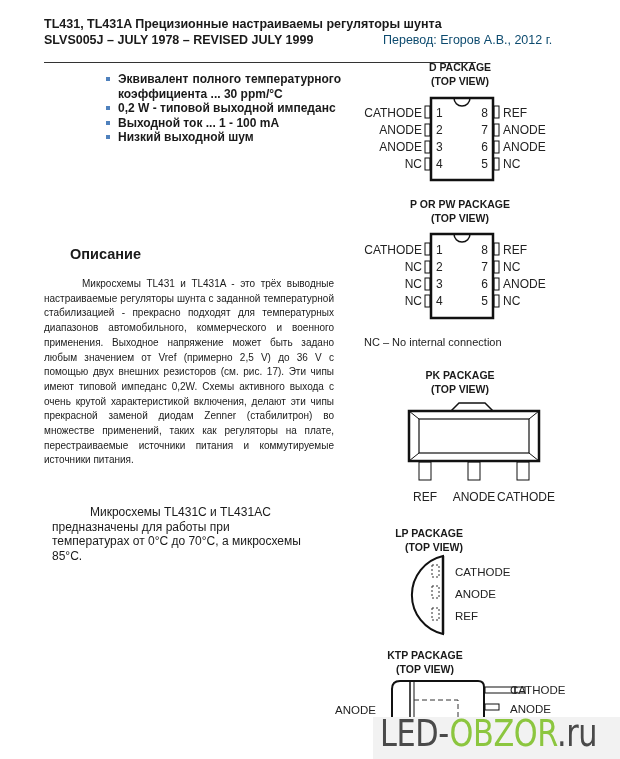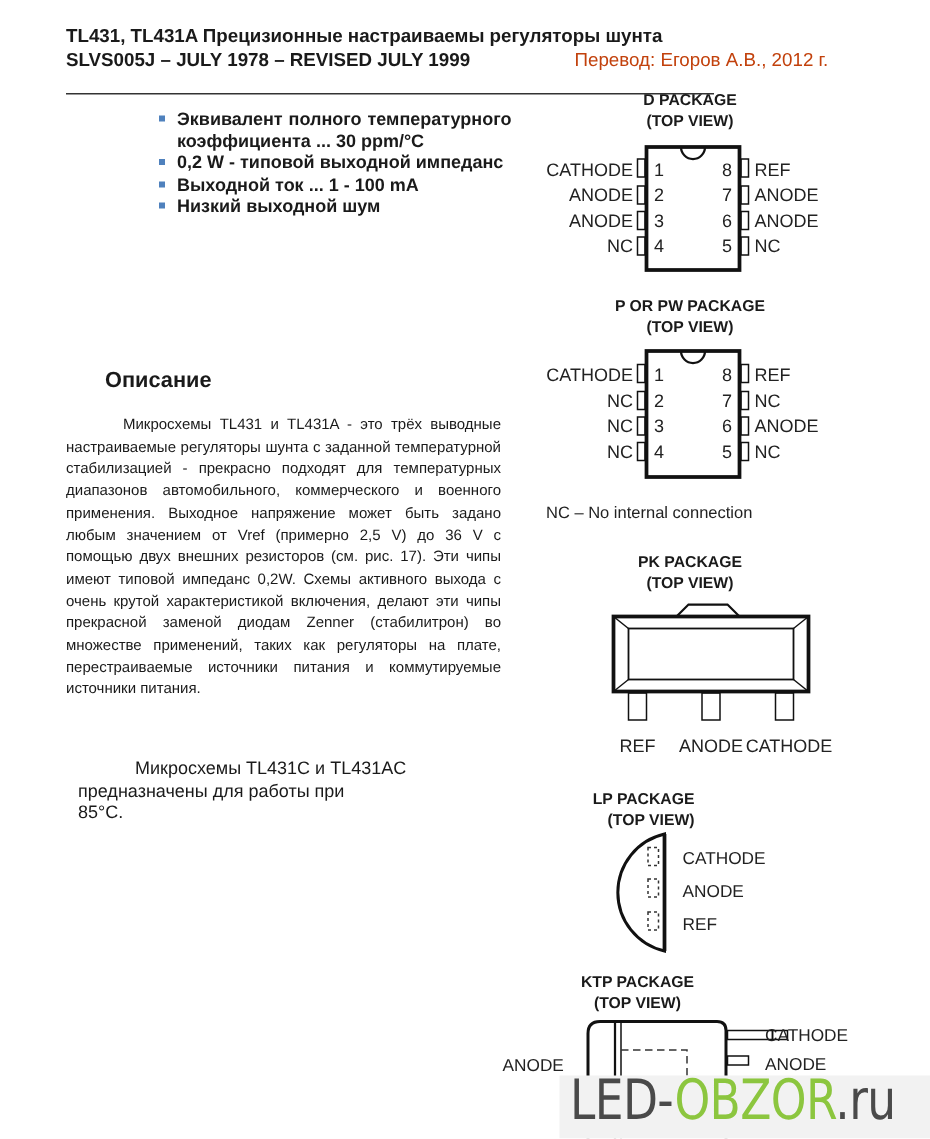--- a/index.html
+++ b/index.html
@@ -1,21 +1,21 @@
 <!DOCTYPE html>
 <html><head>
 <meta charset="utf-8">
 <style>
   html,body{margin:0;padding:0;}
   body{width:620px;height:759px;background:#fff;position:relative;overflow:hidden;
        font-family:"Liberation Sans",sans-serif;color:#1a1a1a;}
   .abs{position:absolute;}
   .hdr-title{left:44px;top:17px;font-weight:bold;font-size:12.5px;white-space:nowrap;}
   .hdr-sub{left:44px;top:33px;font-weight:bold;font-size:12.5px;white-space:nowrap;}
-  .hdr-trans{left:383px;top:33px;font-size:12.5px;white-space:nowrap;color:#c2410c;}
+  .hdr-trans{left:383px;top:33px;font-size:12.5px;white-space:nowrap;color:#0c4a6e;}
   .hdr-rule{left:44px;top:62px;width:432px;height:1px;background:#333;}
 
   ul.feat{position:absolute;left:103px;top:72px;width:238px;margin:0;padding:0;list-style:none;
           font-weight:bold;font-size:12px;line-height:14.5px;}
   ul.feat li{position:relative;padding-left:15px;text-align:justify;text-align-last:left;}
   ul.feat li::before{content:"";position:absolute;left:3px;top:5px;width:4px;height:4px;background:#4f81bd;}
   ul.feat li.j1{text-align-last:auto;}
 
   .desc-h{left:52px;top:246px;font-weight:bold;font-size:14.5px;margin-left:18px;}
   .desc{left:44px;top:277px;width:290px;font-size:10px;line-height:14.7px;text-align:justify;}
@@ -49,20 +49,21 @@
   <li>Низкий выходной шум</li>
 </ul>
 
 <div class="abs desc-h">Описание</div>
 <div class="abs desc">
   <p class="ind">Микросхемы TL431 и TL431A - это трёх выводные настраиваемые регуляторы шунта с заданной температурной стабилизацией - прекрасно подходят для температурных диапазонов автомобильного, коммерческого и военного применения. Выходное напряжение может быть задано любым значением от Vref (примерно 2,5 V) до 36 V с помощью двух внешних резисторов (см. рис. 17). Эти чипы имеют типовой импеданс 0,2W. Схемы активного выхода с очень крутой характеристикой включения, делают эти чипы прекрасной заменой диодам Zenner (стабилитрон) во множестве применений, таких как регуляторы на плате, перестраиваемые источники питания и коммутируемые источники питания.</p>
 </div>
 <div class="abs desc2">
   <p class="ind" style="text-indent:38px;">Микросхемы TL431C и TL431AC</p>
   <p>предназначены для работы при</p>
+  <p>температурах от 0°C до 70°C, а микросхемы</p>
   <p>85°C.</p>
 </div>
 
 <div class="abs pkg-title" style="left:400px;top:60px;width:120px;">
   <div>D PACKAGE</div>
   <div>(TOP VIEW)</div>
 </div>
 <svg class="abs" style="left:355px;top:90px;" width="215" height="95">
   <rect x="76" y="8" width="62" height="82" fill="#fff" stroke="#111" stroke-width="2.5"></rect>
   <path d="M99 8 A8 8 0 0 0 115 8" fill="none" stroke="#111" stroke-width="1.5"></path>

